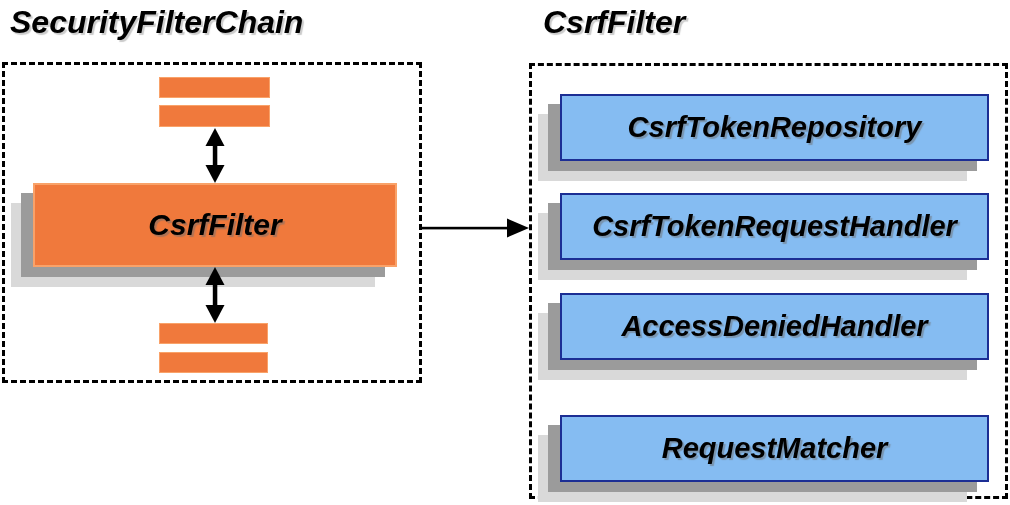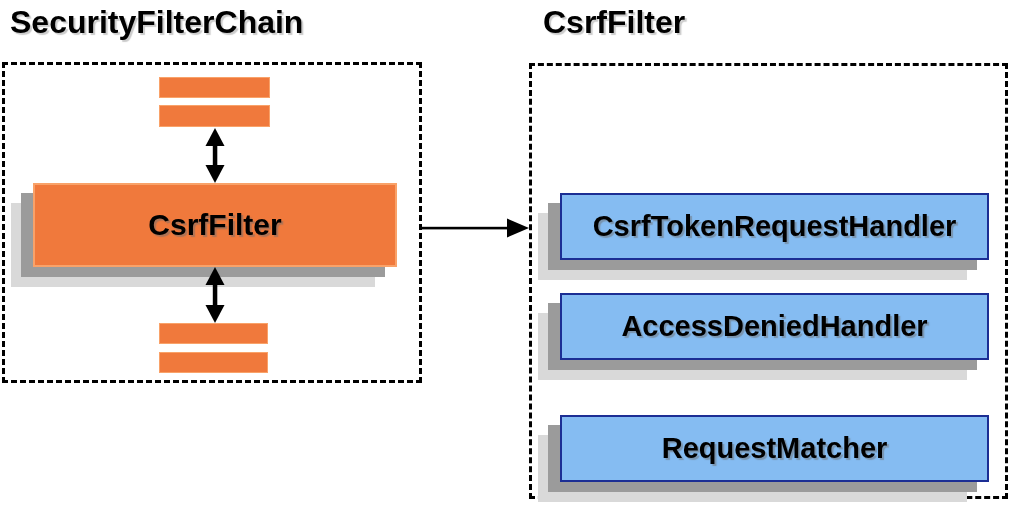--- a/index.html
+++ b/index.html
@@ -8,20 +8,21 @@
     background: #ffffff;
   }
   .canvas {
     position: relative;
     width: 1010px;
     height: 505px;
     background: #ffffff;
     overflow: hidden;
     font-family: "Liberation Sans", sans-serif;
     color: #000;
+    font-style: italic;
   }
   .title {
     position: absolute;
     font-size: 32px;
     font-weight: bold;
     white-space: nowrap;
     text-shadow: 2px 2px 1px rgba(140,140,140,0.45);
   }
   .dashed-box {
     position: absolute;
@@ -114,20 +115,25 @@
 
   <svg class="arrow" style="left:422px; top:213px;" width="107" height="30" viewBox="0 0 107 30">
     <rect class="ink" x="0" y="13.8" width="87" height="2.6"></rect>
     <polygon class="ink" points="107,15 85,5.5 85,24.5"></polygon>
   </svg>
 
   <div class="title" style="left:543px; top:4px;">CsrfFilter</div>
 
   <div class="dashed-box" style="left:529px; top:63px; width:479px; height:436px;"></div>
 
+  <div class="stack" style="left:560px; top:94px; width:429px; height:67px;">
+    <div class="layer light"></div>
+    <div class="layer dark"></div>
+    <div class="front blue">CsrfTokenRepository</div>
+  </div>
 
   <div class="stack" style="left:560px; top:293px; width:429px; height:67px;">
     <div class="layer light"></div>
     <div class="layer dark"></div>
     <div class="front blue">AccessDeniedHandler</div>
   </div>
 
   <div class="stack" style="left:560px; top:193px; width:429px; height:67px;">
     <div class="layer light"></div>
     <div class="layer dark"></div>

